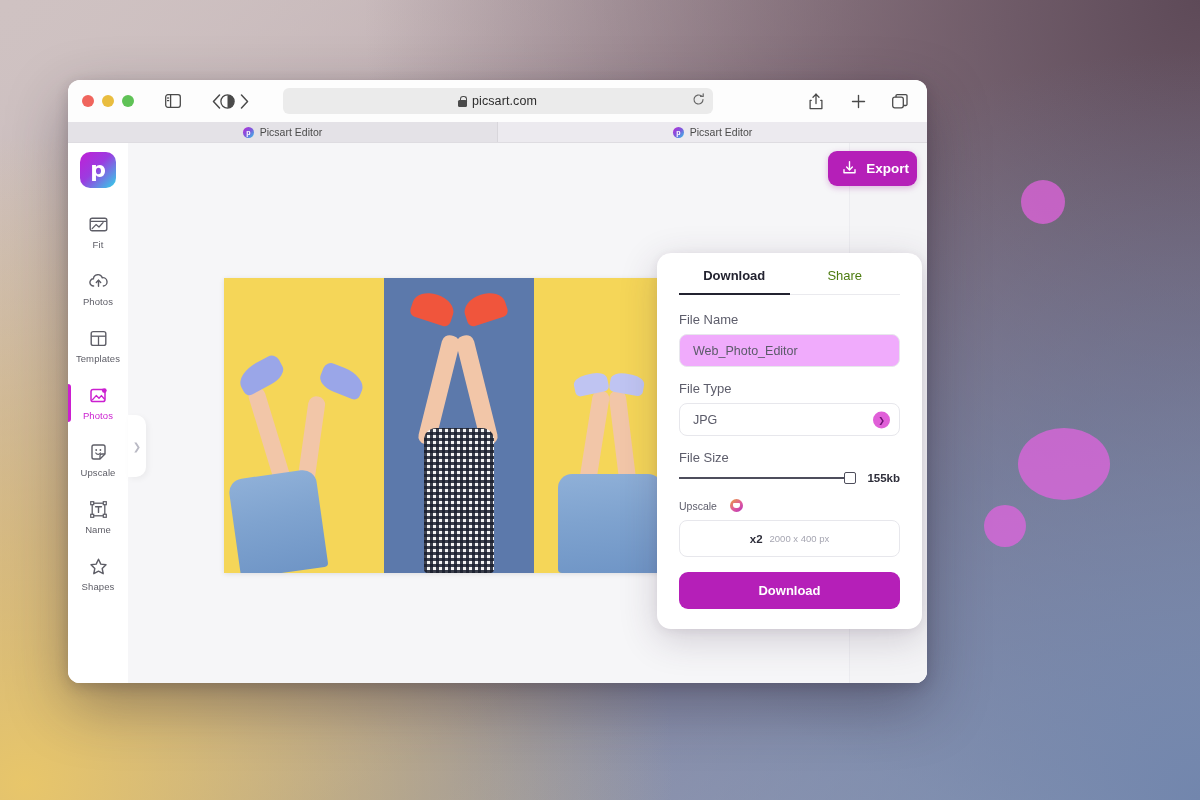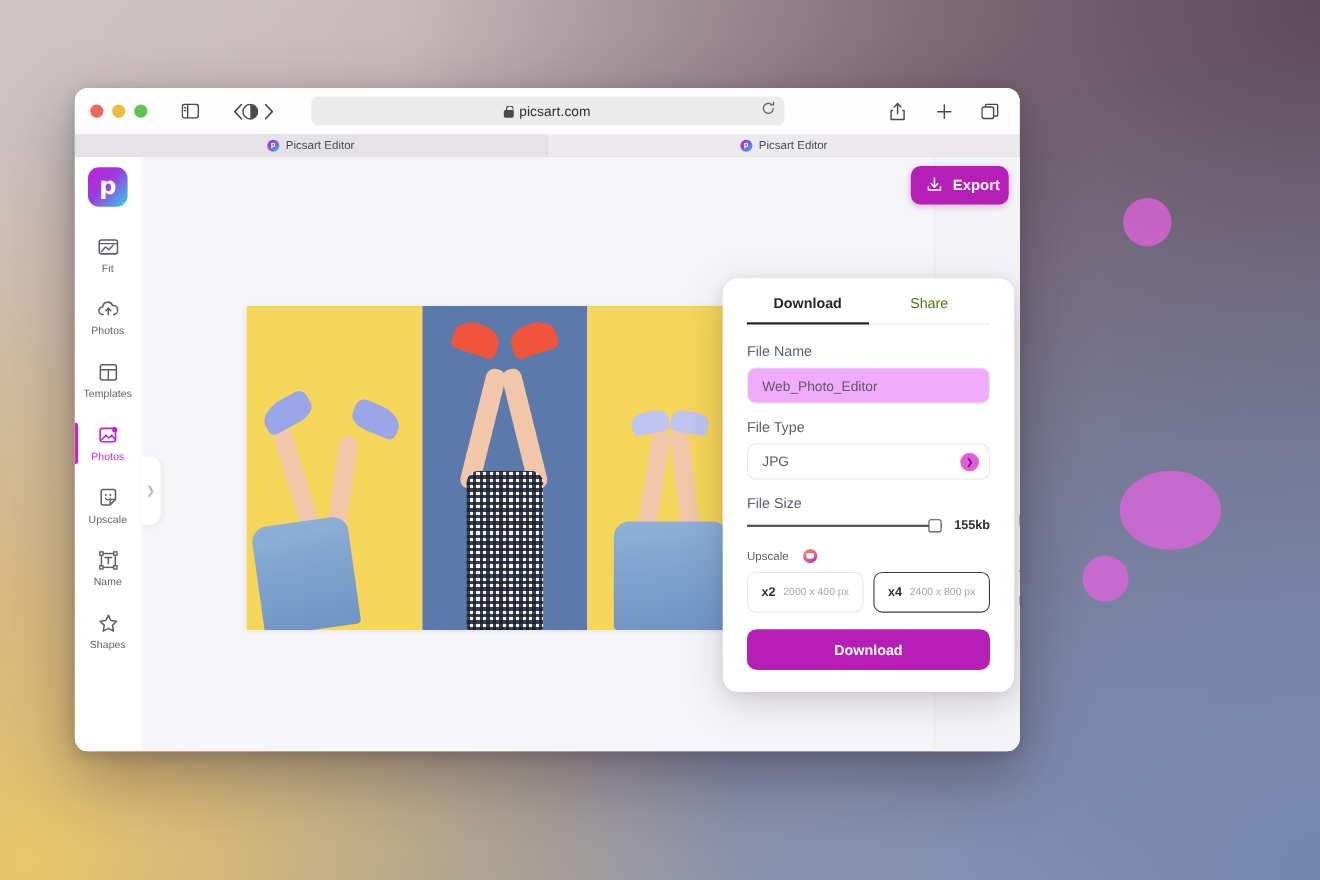--- a/index.html
+++ b/index.html
@@ -694,24 +694,20 @@
           <span class="upscale-badge">
               <span class="inner"></span>
             </span>
         </div>
 
         <div class="upscale-opts">
           <div class="up-opt">
             <span class="mult">x2</span>
             <span class="dims">2000 x 400 px</span>
           </div>
-          <div class="up-opt selected">
-            <span class="mult">x4</span>
-            <span class="dims">2400 x 800 px</span>
-          </div>
         </div>
 
         <div class="dl-button">Download</div>
       </div>
 
     </div>
   </div>
 </div>
 
 <div class="cursor-blob" style="left:1021px; top:180px; width:44px; height:44px;"></div>

